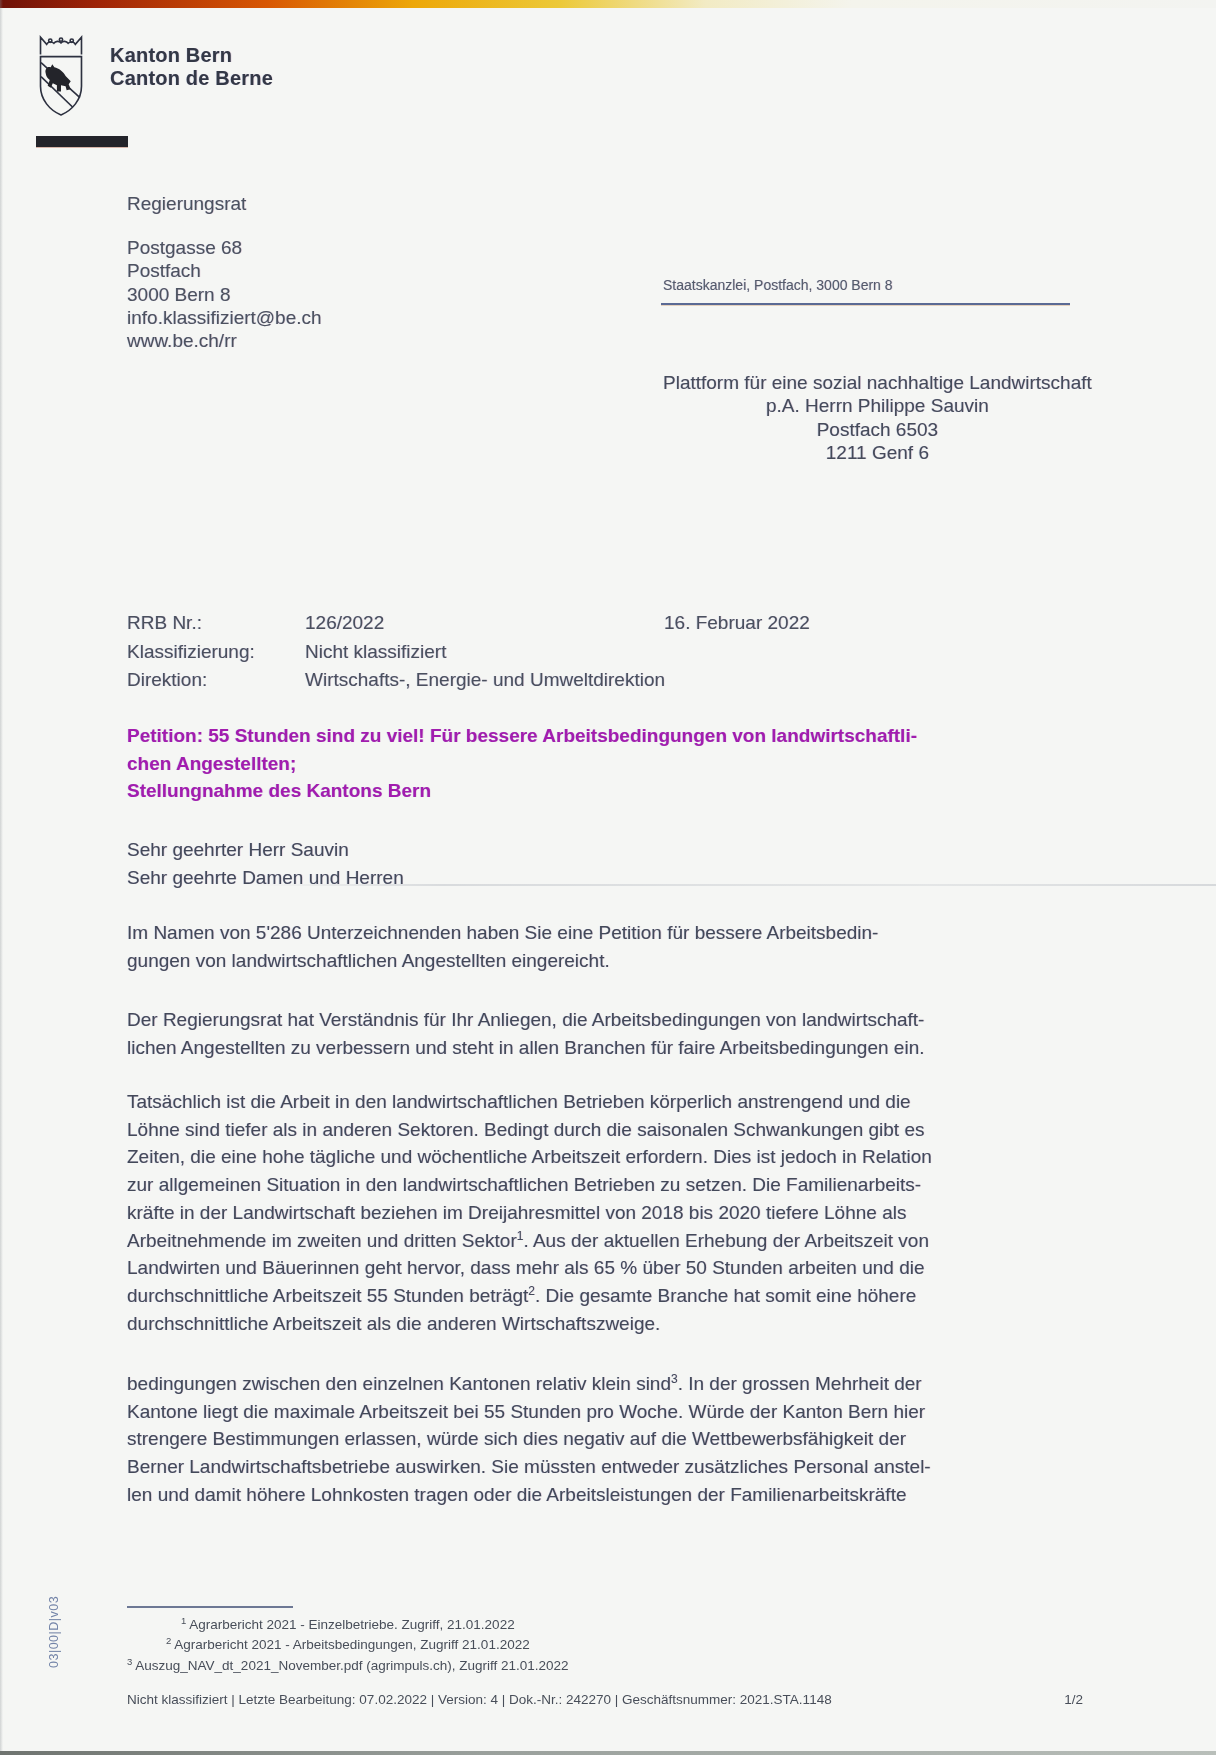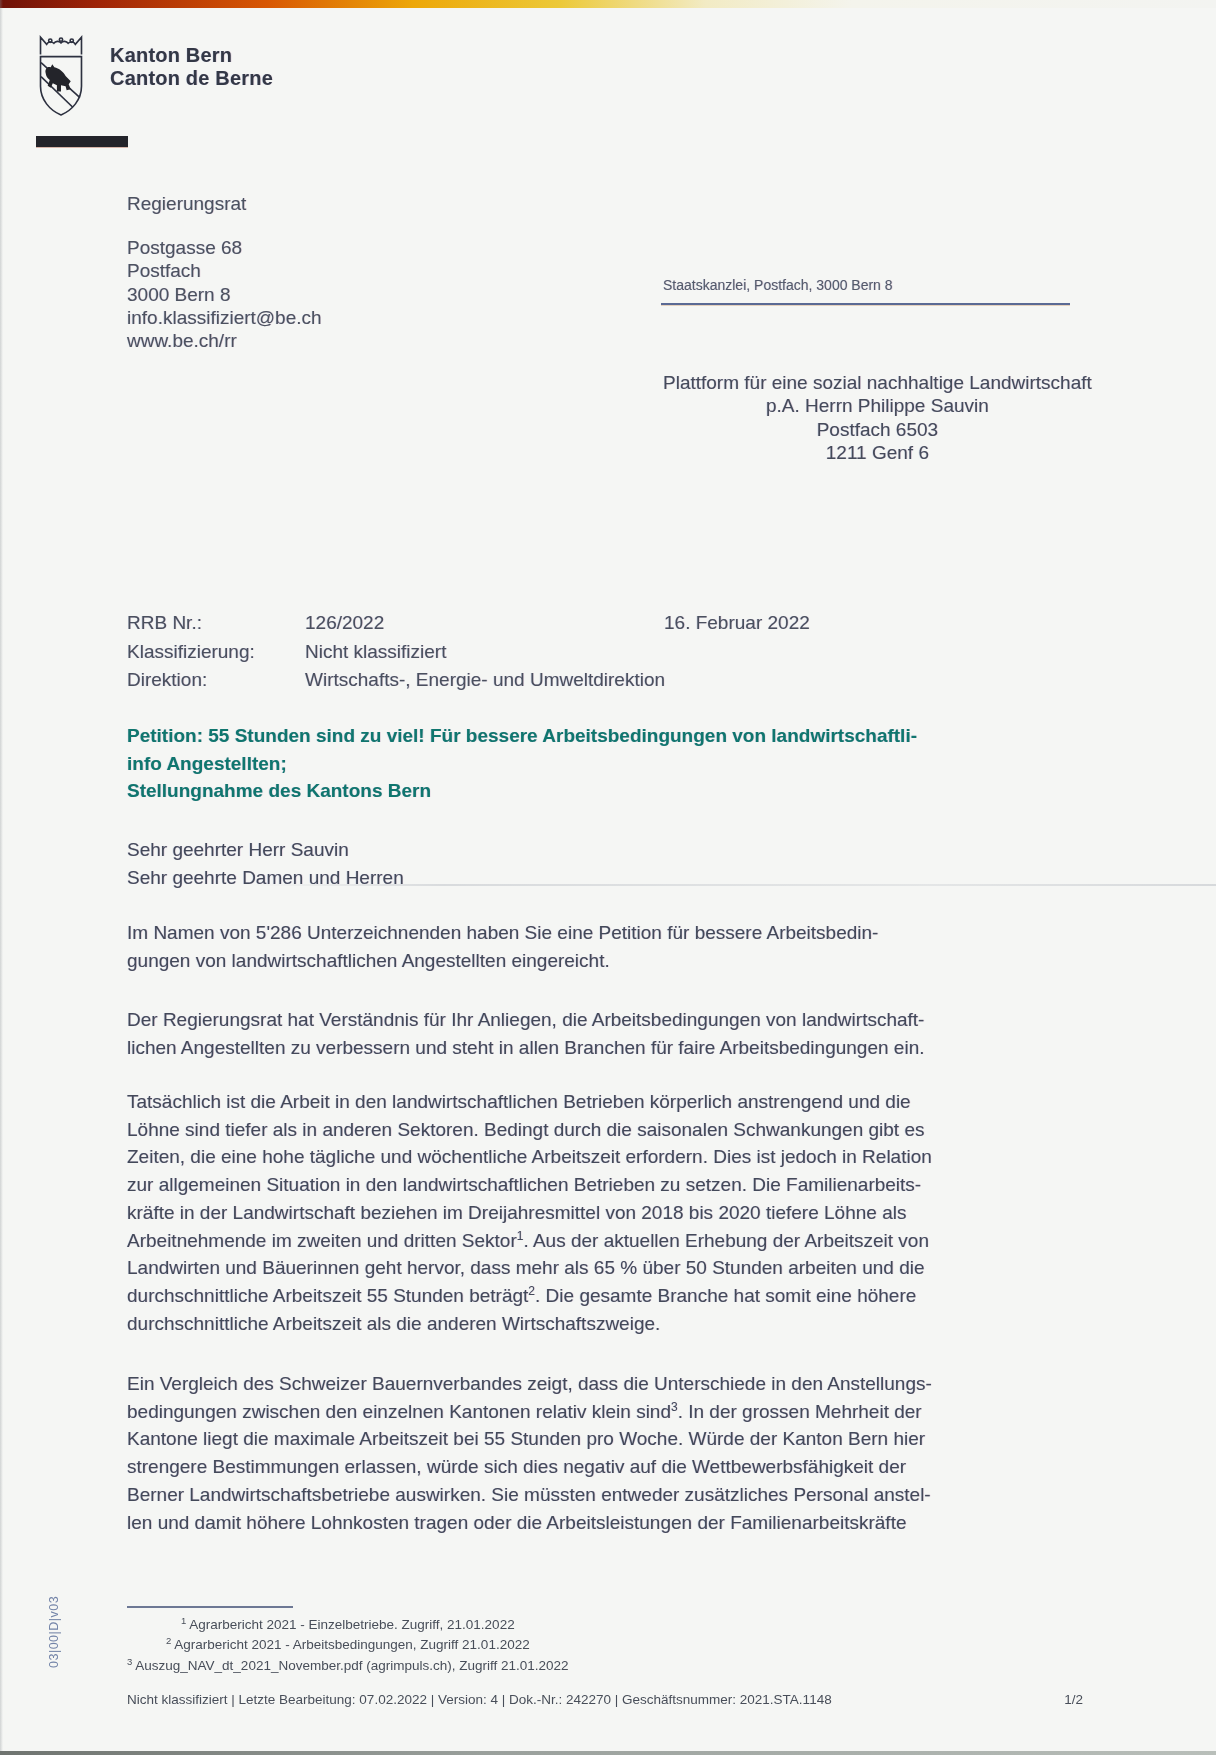--- a/index.html
+++ b/index.html
@@ -34,21 +34,21 @@
   .return-addr{position:absolute;left:663px;top:277px;font-size:14px;color:#545b6a;}
   .return-rule{position:absolute;left:661px;top:303px;width:409px;height:2px;background:#5a6a94;box-shadow:0 1px 0 rgba(190,120,60,.3);}
   .recipient{position:absolute;left:663px;top:371px;font-size:19px;color:#454b5a;text-align:center;}
   .recipient .tline{line-height:23.4px;}
   
   .meta{position:absolute;left:127px;top:586px;width:956px;font-size:19px;color:#4a505e;margin-top:26px;}
   .meta-row{display:flex;height:28.6px;align-items:flex-start;}
   .meta-label{width:178px;flex:none;}
   .meta-date{position:absolute;left:537px;top:0;}
   
-  .subject{position:absolute;left:127px;top:722px;font-size:19px;font-weight:bold;color:#0f766e;}
+  .subject{position:absolute;left:127px;top:722px;font-size:19px;font-weight:bold;color:#a21caf;}
   .subject .tline{line-height:27.7px;}
   .salutation{position:absolute;left:127px;top:836px;font-size:19px;}
   .para{position:absolute;left:127px;width:980px;font-size:19px;}
   .salutation .tline,.para .tline{line-height:27.7px;}
   .p1{top:919px;} .p2{top:1006px;} .p3{top:1088px;} .p4{top:1370px;}
   sup{font-size:12px;line-height:0;}
   
   .dept,.sender,.return-addr,.recipient,.meta,.subject,.salutation,.para,.brand{
     text-shadow:0.6px 0 0 rgba(150,60,130,.18), -0.6px 0 0 rgba(60,100,185,.18);
   }
@@ -127,21 +127,21 @@
       <span class="meta-value">Nicht klassifiziert</span>
     </div>
     <div class="meta-row">
       <span class="meta-label">Direktion:</span>
       <span class="meta-value">Wirtschafts-, Energie- und Umweltdirektion</span>
     </div>
   </div>
 
   <div class="subject">
       <div class="tline">Petition: 55 Stunden sind zu viel! Für bessere Arbeitsbedingungen von landwirtschaftli-</div>
-      <div class="tline">info Angestellten;</div>
+      <div class="tline">chen Angestellten;</div>
       <div class="tline">Stellungnahme des Kantons Bern</div>
     </div>
 
   <div class="salutation">
       <div class="tline">Sehr geehrter Herr Sauvin</div>
       <div class="tline">Sehr geehrte Damen und Herren</div>
     </div>
 
   <div class="para p1">
       <div class="tline">Im Namen von 5'286 Unterzeichnenden haben Sie eine Petition für bessere Arbeitsbedin-</div>
@@ -156,21 +156,20 @@
       <div class="tline">Löhne sind tiefer als in anderen Sektoren. Bedingt durch die saisonalen Schwankungen gibt es</div>
       <div class="tline">Zeiten, die eine hohe tägliche und wöchentliche Arbeitszeit erfordern. Dies ist jedoch in Relation</div>
       <div class="tline">zur allgemeinen Situation in den landwirtschaftlichen Betrieben zu setzen. Die Familienarbeits-</div>
       <div class="tline">kräfte in der Landwirtschaft beziehen im Dreijahresmittel von 2018 bis 2020 tiefere Löhne als</div>
       <div class="tline">Arbeitnehmende im zweiten und dritten Sektor<sup>1</sup>. Aus der aktuellen Erhebung der Arbeitszeit von</div>
       <div class="tline">Landwirten und Bäuerinnen geht hervor, dass mehr als 65 % über 50 Stunden arbeiten und die</div>
       <div class="tline">durchschnittliche Arbeitszeit 55 Stunden beträgt<sup>2</sup>. Die gesamte Branche hat somit eine höhere</div>
       <div class="tline">durchschnittliche Arbeitszeit als die anderen Wirtschaftszweige.</div>
     </div>
   <div class="para p4">
-      <div class="tline">Ein Vergleich des Schweizer Bauernverbandes zeigt, dass die Unterschiede in den Anstellungs-</div>
       <div class="tline">bedingungen zwischen den einzelnen Kantonen relativ klein sind<sup>3</sup>. In der grossen Mehrheit der</div>
       <div class="tline">Kantone liegt die maximale Arbeitszeit bei 55 Stunden pro Woche. Würde der Kanton Bern hier</div>
       <div class="tline">strengere Bestimmungen erlassen, würde sich dies negativ auf die Wettbewerbsfähigkeit der</div>
       <div class="tline">Berner Landwirtschaftsbetriebe auswirken. Sie müssten entweder zusätzliches Personal anstel-</div>
       <div class="tline">len und damit höhere Lohnkosten tragen oder die Arbeitsleistungen der Familienarbeitskräfte</div>
     </div>
 
   <div class="fn-rule"></div>
   <div class="footnotes">
       <div class="tline"><sup>1</sup> Agrarbericht 2021 - Einzelbetriebe. Zugriff, 21.01.2022</div>

